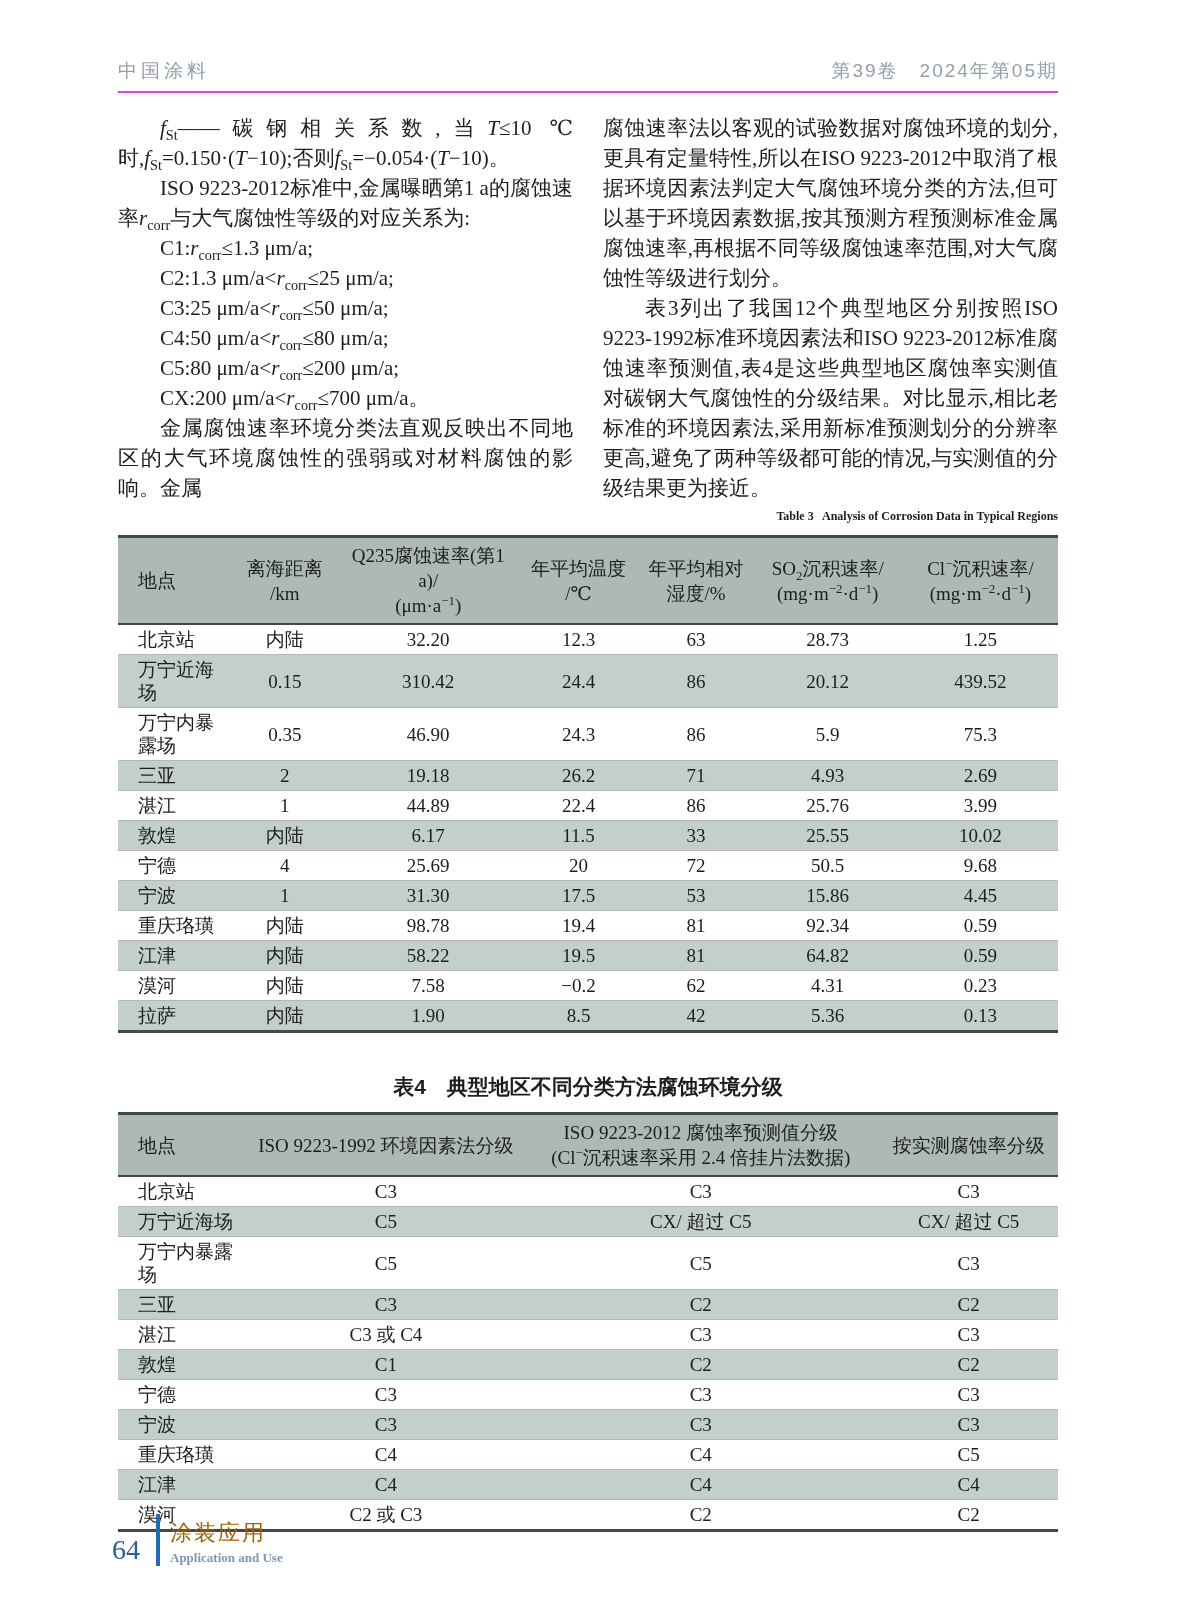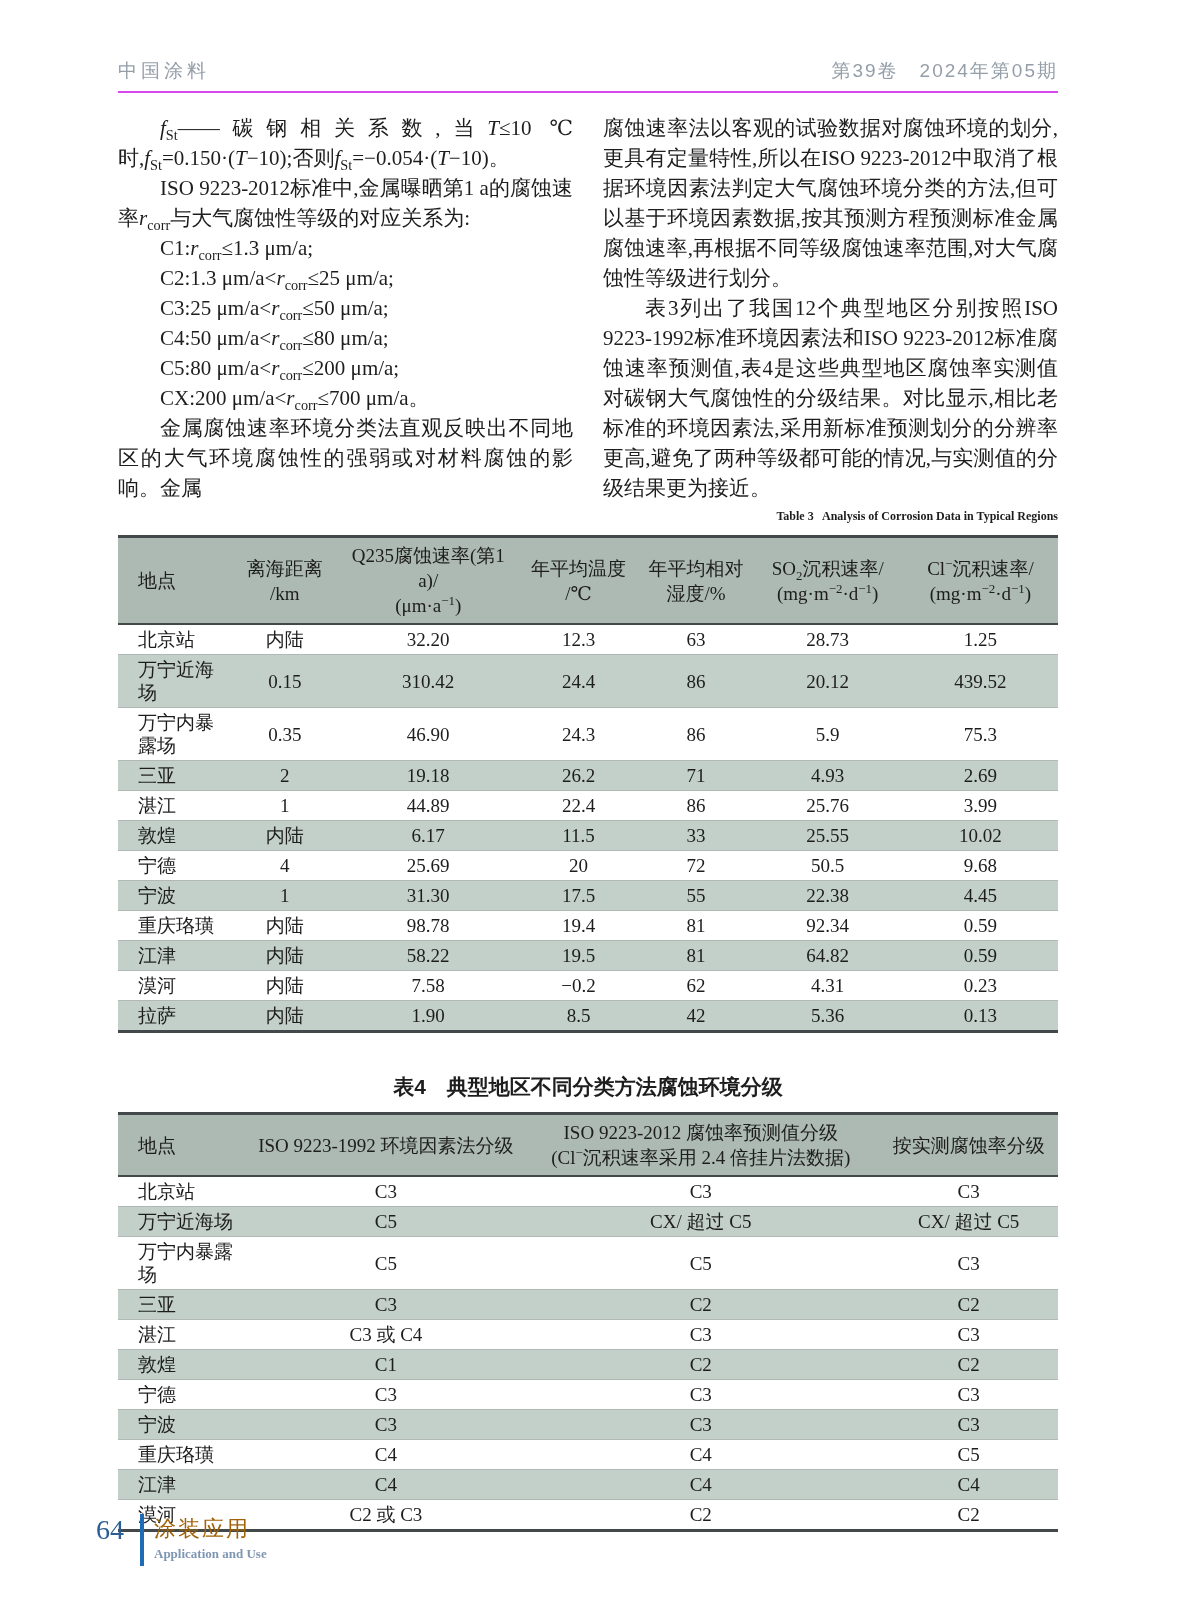--- a/index.html
+++ b/index.html
@@ -69,22 +69,22 @@
   th.loc, td.loc { text-align:left; padding-left:20px; }
   
   table.t3 th:nth-child(1){width:12%;}  table.t3 th:nth-child(2){width:11.5%;}
   table.t3 th:nth-child(3){width:19%;}  table.t3 th:nth-child(4){width:13%;}
   table.t3 th:nth-child(5){width:12%;}  table.t3 th:nth-child(6){width:16%;}
   table.t3 th:nth-child(7){width:16.5%;}
   table.t4 th:nth-child(1){width:14%;}  table.t4 th:nth-child(2){width:29%;}
   table.t4 th:nth-child(3){width:38%;}  table.t4 th:nth-child(4){width:19%;}
   
   .page-footer {
-    position:absolute; left:96px; bottom:34px;
-    display:flex; align-items:flex-start;
+    position:absolute; left:112px; bottom:34px;
+    display:flex; align-items:flex-end;
   }
   .page-num { font-size:28px; color:#2b5e94; margin-right:16px; }
   .footer-bar { width:4px; height:52px; background:#1e6cb5; margin-right:10px; }
   .sec-cn {
     font-size:22px; color:#a16207; letter-spacing:2px;
     font-family:"Liberation Sans","DejaVu Sans",sans-serif;
   }
   .sec-en { font-size:13px; color:#7f96b3; font-weight:bold; margin-top:2px; }
 </style>
 </head>
@@ -191,22 +191,22 @@
             <td>20</td>
             <td>72</td>
             <td>50.5</td>
             <td>9.68</td>
           </tr>
           <tr class="stripe">
             <td class="loc">宁波</td>
             <td>1</td>
             <td>31.30</td>
             <td>17.5</td>
-            <td>55</td>
-            <td>22.38</td>
+            <td>53</td>
+            <td>15.86</td>
             <td>4.45</td>
           </tr>
           <tr>
             <td class="loc">重庆珞璜</td>
             <td>内陆</td>
             <td>98.78</td>
             <td>19.4</td>
             <td>81</td>
             <td>92.34</td>
             <td>0.59</td>

